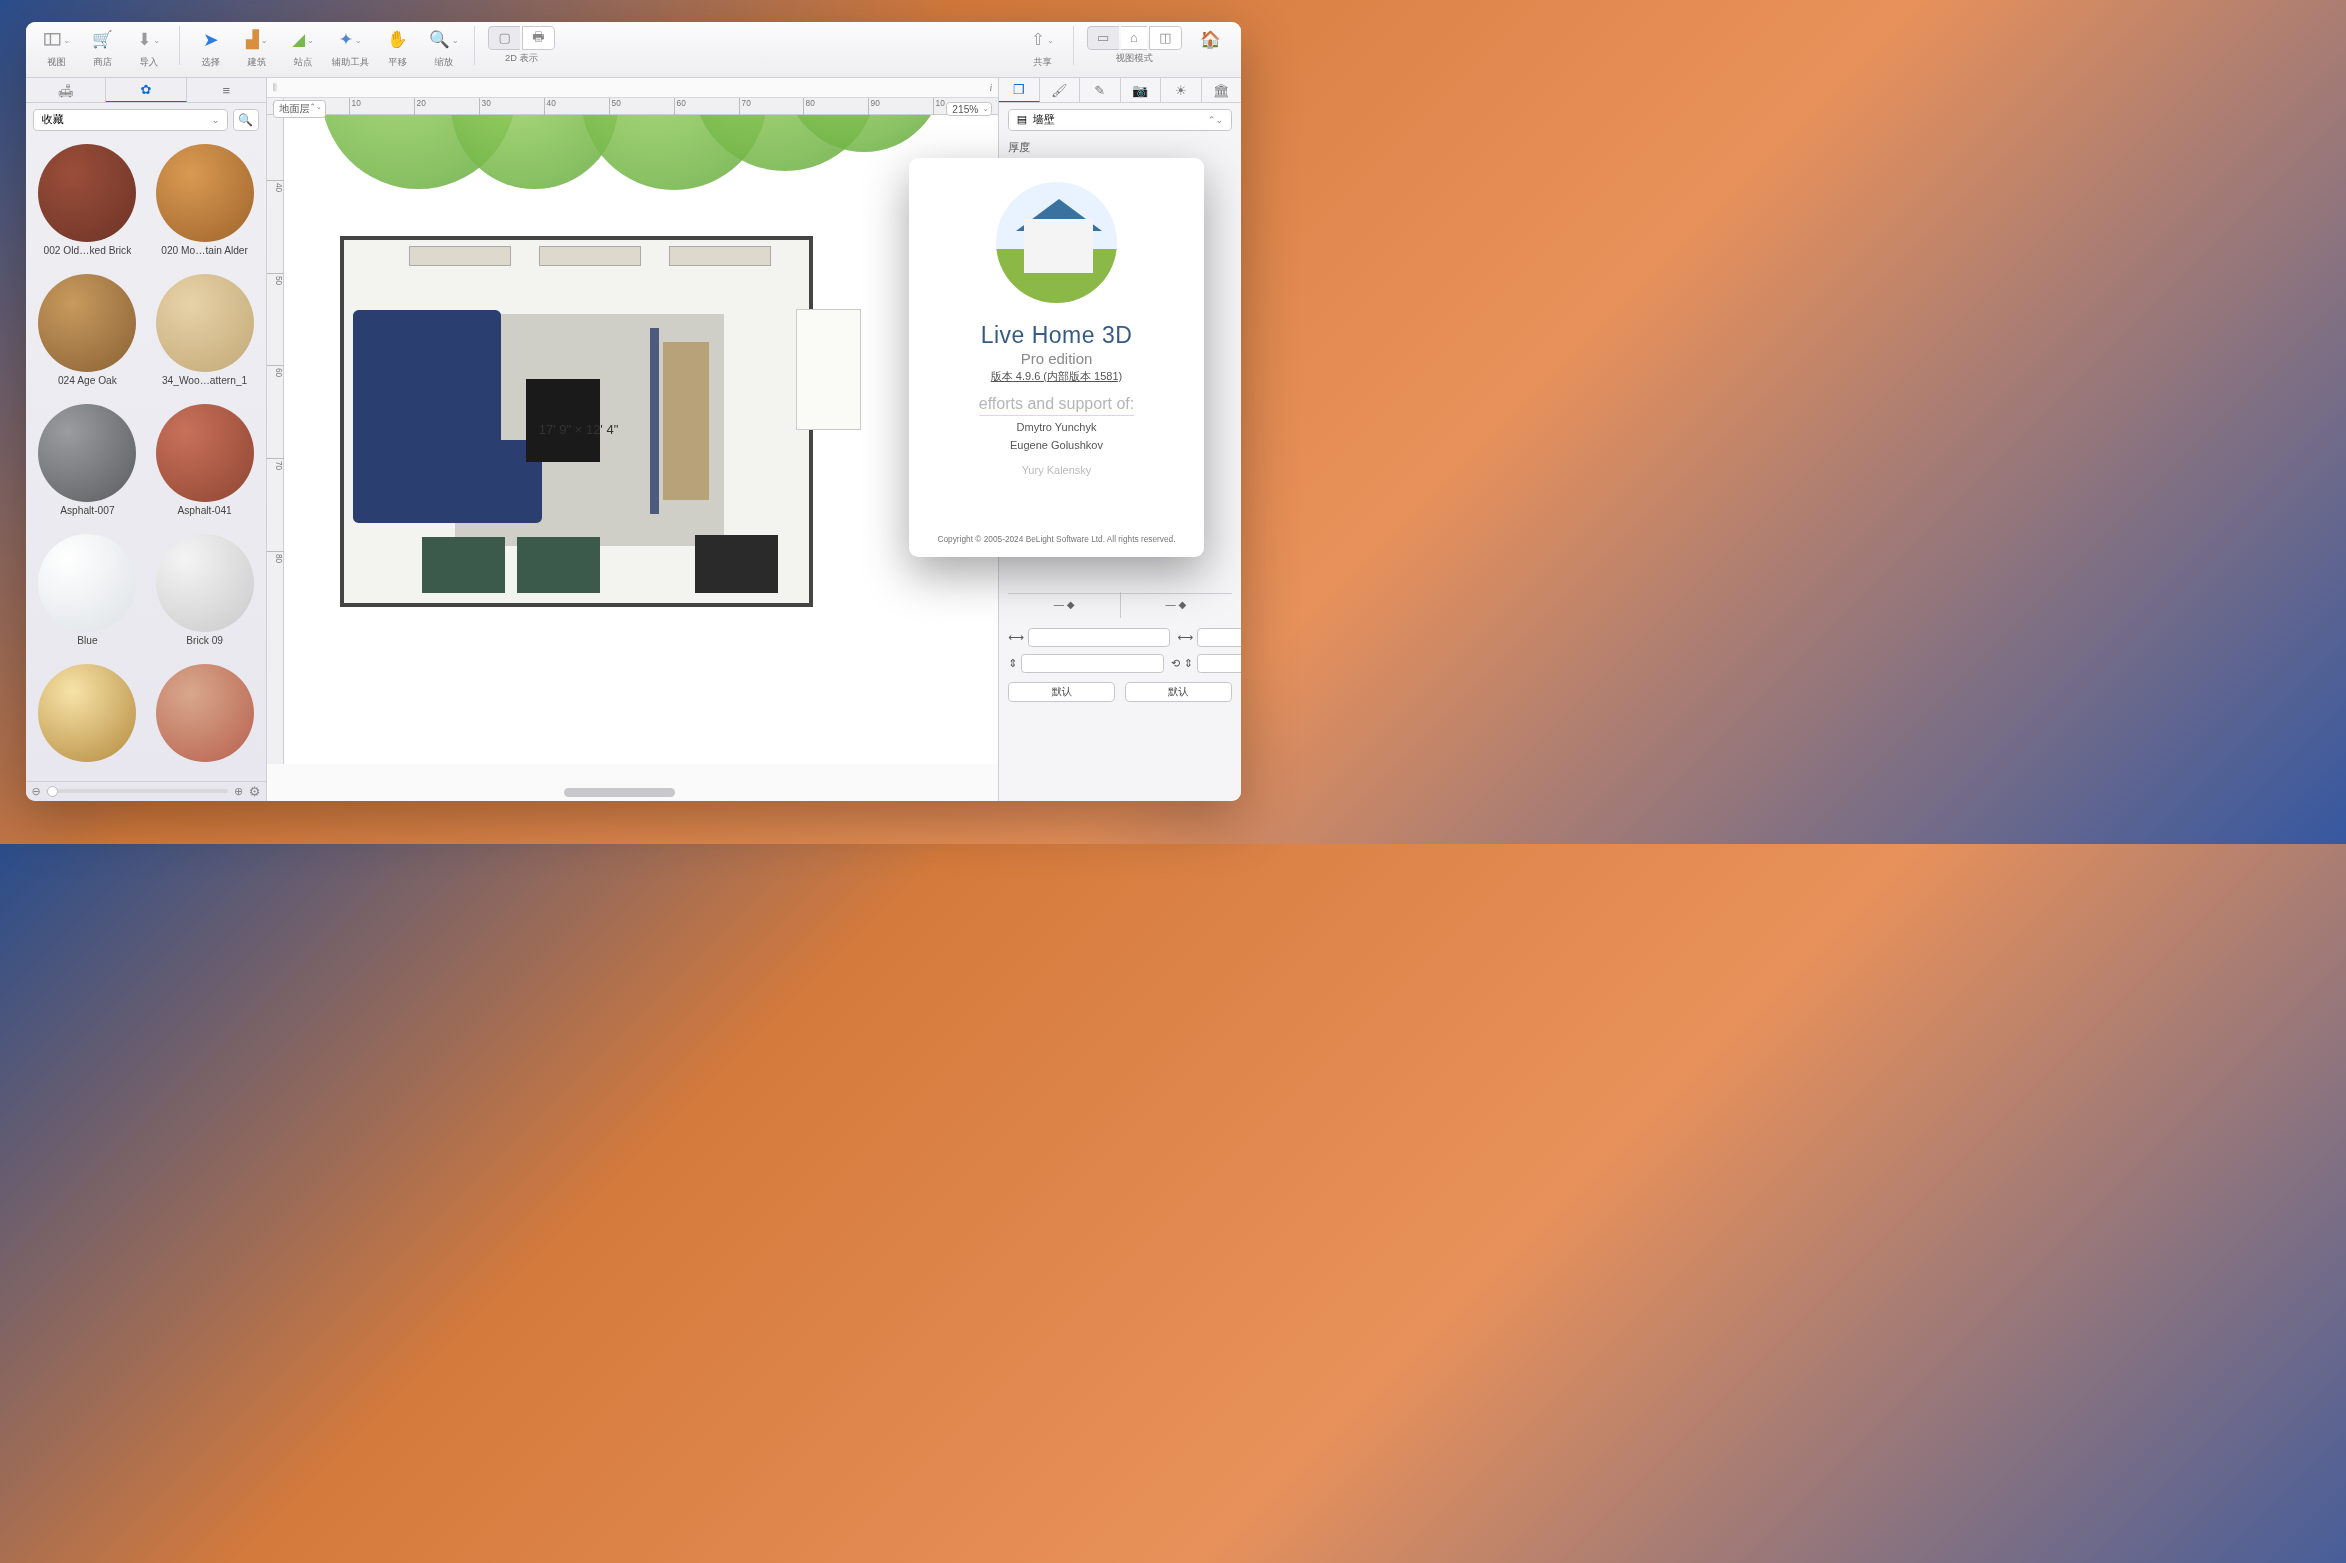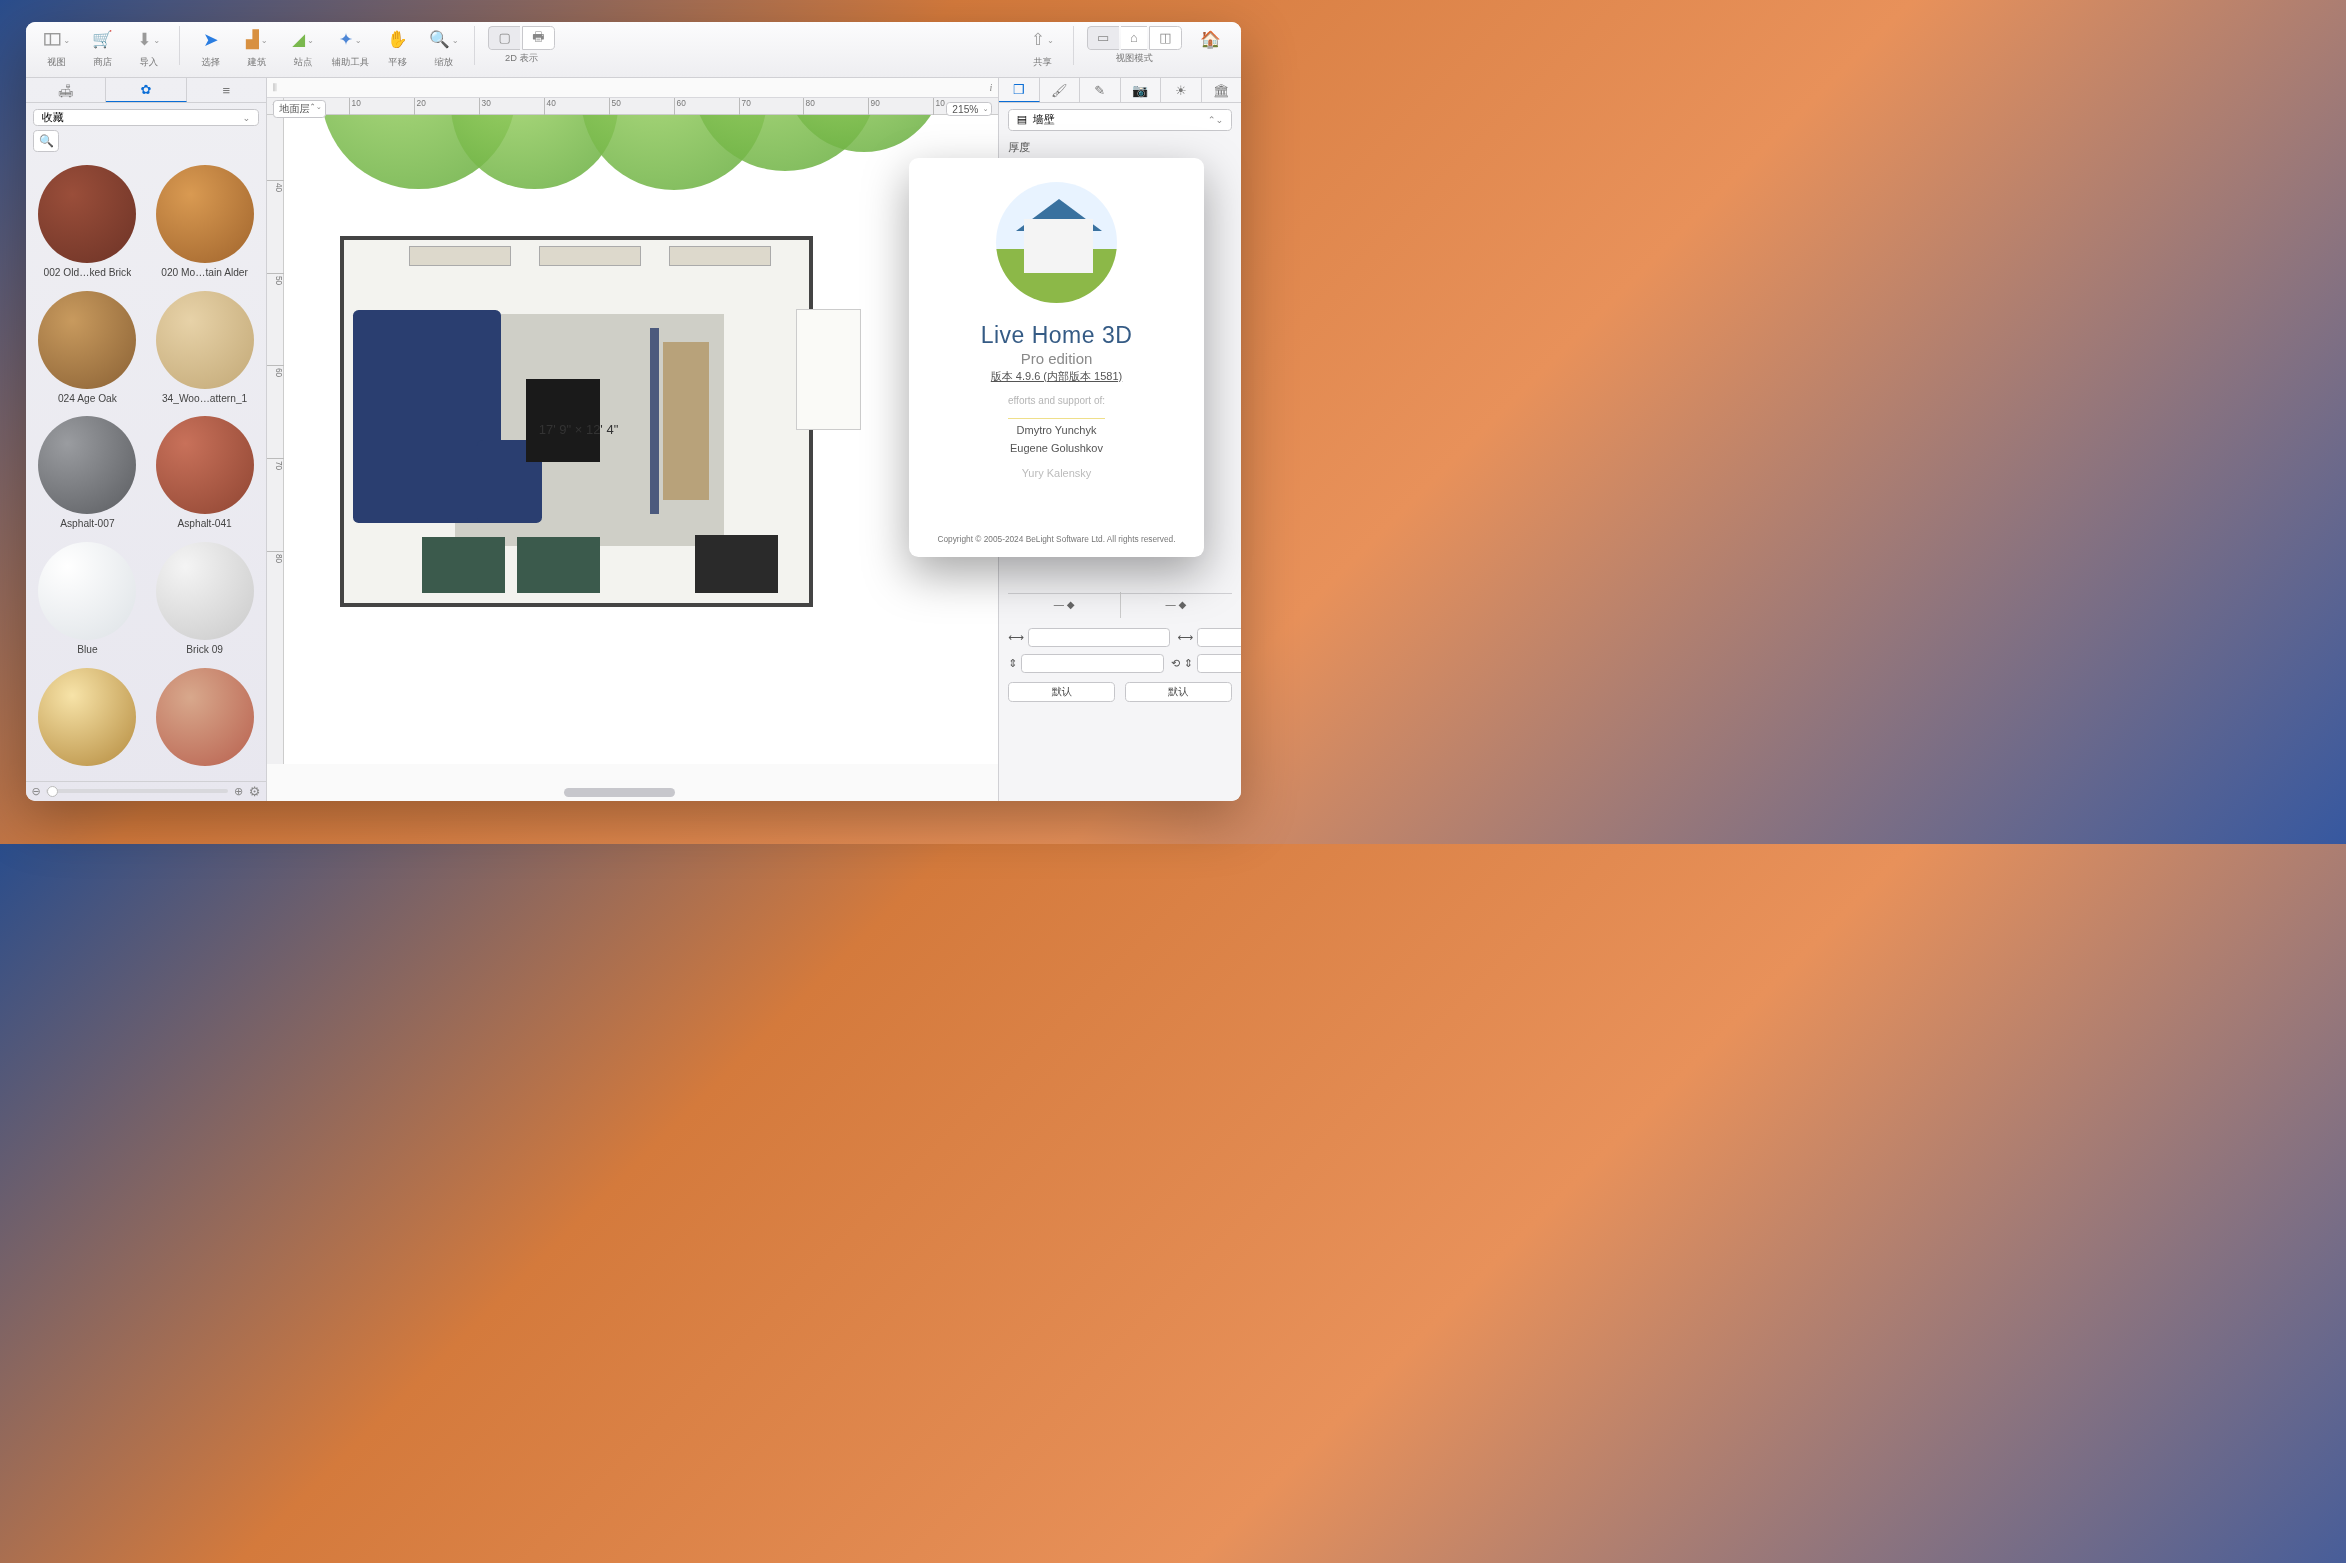--- a/index.html
+++ b/index.html
@@ -67,21 +67,21 @@
 }
 .sidebar-tabs { display: flex; border-bottom: 0.9px solid #d0d0d4; }
 .sidebar-tab {
   flex: 1; height: 24px;
   display: flex; align-items: center; justify-content: center;
   font-size: 13px; color: #777;
   border-right: 0.9px solid #d0d0d4;
 }
 .sidebar-tab:last-child { border-right: none; }
 .sidebar-tab.active { color: #0a6dd6; border-bottom: 1.9px solid #0a6dd6; }
-.search-row { display: flex; gap: 4.6px; padding: 5.6px 7.4px; flex-direction: column; }
+.search-row { display: flex; gap: 4.6px; padding: 5.6px 7.4px; }
 .category-select {
   flex: 1; height: 22px;
   background: #fff; border: 0.9px solid #c6c6ca;
   border-radius: 4.6px;
   padding: 0 7.4px; font-size: 11px;
   display: flex; align-items: center; justify-content: space-between;
 }
 .search-btn {
   width: 26px; height: 22px;
   background: #fff; border: 0.9px solid #c6c6ca;
@@ -174,21 +174,21 @@
 .about-icon {
   width: 121px; height: 121px; border-radius: 50%;
   background: linear-gradient(#e8f3ff 0 55%, #8cb848 55% 100%);
   position: relative; overflow: hidden; margin-top:5.6px;
 }
 .about-icon .house { position:absolute; left:28px; top:37px; width:69px; height:54px; background:#f4f4f4; }
 .about-icon .roof { position:absolute; left:20.4px; top:16.7px; width:0; height:0; border-left:43px solid transparent; border-right:43px solid transparent; border-bottom:32px solid #39719f; }
 .about-title { font-size: 23px; color:#355b85; margin-top: 18.6px; letter-spacing:0.5px;}
 .about-sub { font-size: 15px; color:#8a8a8a; margin-top: 0.9px; }
 .about-ver { font-size: 11px; color:#555; margin-top: 1.9px; text-decoration: underline; }
-.credits-line { font-size:10px; color:#b5b5b5; margin-top:11px; border-bottom:0.9px solid #efdf8a; padding-bottom:12px;}
+.credits-line { font-size:16px; color:#b5b5b5; margin-top:11px; border-bottom:0.9px solid #efdf8a; padding-bottom:2px;}
 .credit-name { font-size: 11px; color:#555; margin-top: 5.6px; }
 .credit-name.soft { color:#bcbcbc;margin-top:13px;}
 .about-copy { font-size: 8.3px; color:#777; margin-top: auto; padding-bottom:5.6px;}
 .h-scrollbar { position:absolute; left:297px; bottom:3.7px; height:9.3px; width:111px; background:#c7c7cc; border-radius:4.6px; }
 .shape-svg { width:18.6px; height:18.6px; }
 </style>
 </head>
 <body>
 
 <div class="window">

